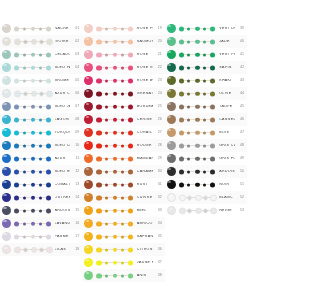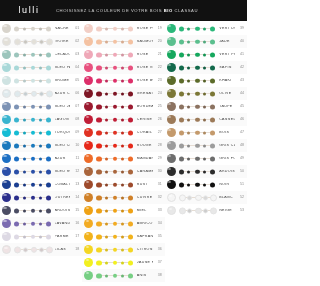--- a/index.html
+++ b/index.html
@@ -116,26 +116,20 @@
     color:#8c8c8c;
     line-height:1;
     padding-right:1px;
   }
 </style>
 </head>
 <body>
 
 <div class="page">
 
-  <div class="header">
-    <div class="logo">lulli</div>
-    <div class="header-title">
-      <span>CHOISISSEZ LA COULEUR DE VOTRE BOIS </span><span class="hl">BIO</span><span> CLASSAU</span>
-    </div>
-  </div>
 
   <div class="grid" id="grid">
       <div class="col">
         <div class="row">
           <div class="swatch" style="background: rgb(216, 212, 204);">
             <div class="gloss"></div>
           </div>
           <div class="bracelet">
             <div class="cord"></div>
             <div class="bead" style="left: 0.5px; width: 5.2px; height: 5.2px; background: rgb(216, 212, 204);"></div>

